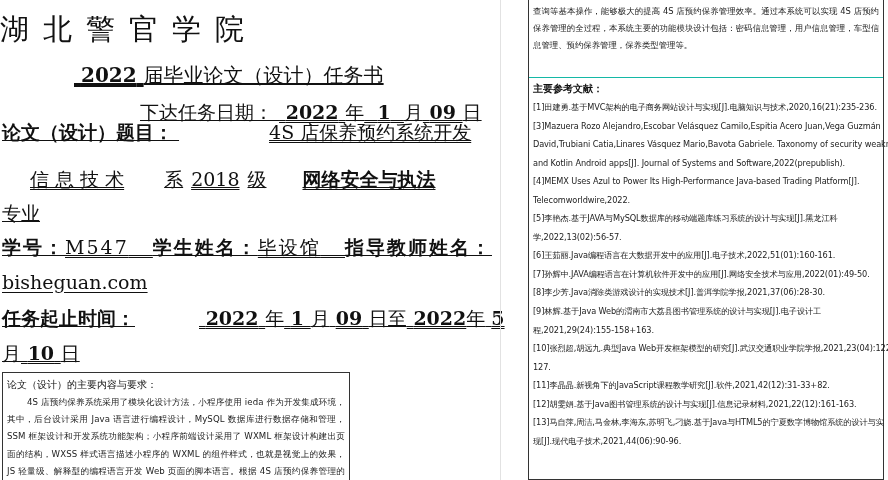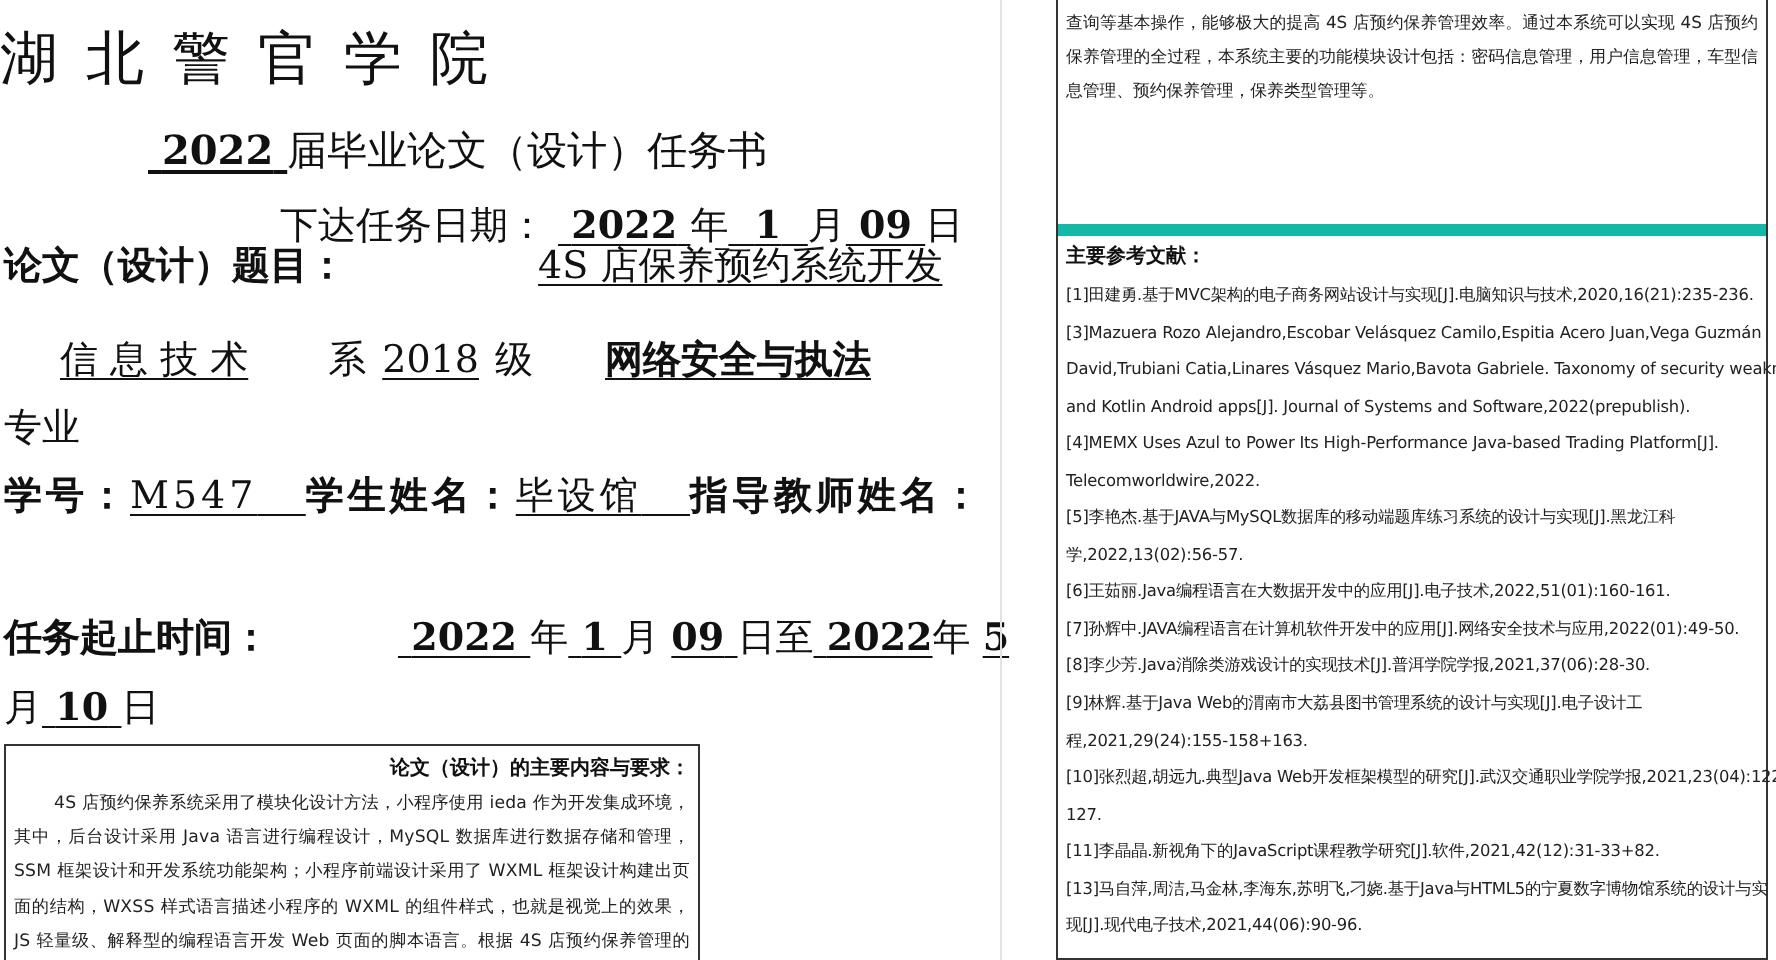--- a/index.html
+++ b/index.html
@@ -7,43 +7,43 @@
       width: 888px; height: 480px; overflow: hidden; background: #ffffff;
       position: relative; color: #111;
       font-family: "DejaVu Serif", "Liberation Serif", serif;
     }
     .page-left { position: absolute; left: 0; top: 0; width: 480px; height: 480px; }
     .divider { position: absolute; left: 500px; top: 0; width: 1px; height: 480px; background: #e2e2e2; }
     .page-right { position: absolute; left: 528px; top: 0; width: 360px; height: 480px; }
 
     .school { position: absolute; left: 0; width: 480px; top: 10px; text-align: left;
       font-size: 29px; letter-spacing: 14px; font-family: Liberation Serif, serif; }
-    .line { position: absolute; white-space: nowrap; font-size: 19px; }
+    .line { position: absolute; white-space: nowrap; font-size: 19px; text-decoration: underline; }
     .u { text-decoration: underline; text-underline-offset: 3px; }
     .b { font-weight: bold; }
     .title2 { left: 74px; top: 62px; font-size: 20px; }
     .issue { left: 140px; top: 100px; text-align: right; }
     .topic { left: 2px; top: 120px; }
     .dept { left: 2px; top: 167px; }
     .major { left: 2px; top: 201px; }
     .student { left: 2px; top: 235px; letter-spacing: 2px; }
     .site { left: 2px; top: 271px; }
     .period { left: 2px; top: 306px; }
     .period2 { left: 2px; top: 341px; }
     .sp { display: inline-block; }
 
     .box-left { position: absolute; left: 2px; top: 372px; width: 348px; height: 108px;
       border: 1px solid #333; border-bottom: none; box-sizing: border-box; padding: 3px 4px 0 4px; }
-    .box-left .hd { font-weight: bold; font-size: 10px; font-family: "DejaVu Sans", sans-serif; line-height: 18px; text-align: right; }
+    .box-left .hd { font-weight: normal; font-size: 10px; font-family: "DejaVu Sans", sans-serif; line-height: 18px; }
     .box-left .p { font-size: 8.6px; line-height: 17.2px; text-indent: 20px; text-align: justify;
       font-family: "DejaVu Sans", sans-serif; color: #222; letter-spacing: 0.1px; }
 
     .box-right { position: absolute; left: 0; top: 0; width: 356px; height: 480px;
       border: 1px solid #333; border-top: none; box-sizing: border-box; }
-    .sec1 { height: 118px; border-bottom: 6px solid #14b8a6; padding: 3px 4px 0 4px; box-sizing: border-box;
+    .sec1 { height: 78px; border-bottom: 1px solid #14b8a6; padding: 3px 4px 0 4px; box-sizing: border-box;
       font-size: 8.4px; line-height: 17px; font-family: "DejaVu Sans", sans-serif; color: #222; text-align: justify; }
     .sec2 { padding: 2px 4px 0 4px; }
     .sec2 .hd { font-weight: bold; font-size: 10px; line-height: 18px; font-family: "DejaVu Sans", sans-serif; }
     .ref { font-size: 8.2px; line-height: 18.55px; font-family: "DejaVu Sans", sans-serif; color: #222;
       white-space: nowrap; letter-spacing: -0.1px; }
   </style>
 </head>
 <body>
 
 <div class="page-left">
@@ -66,20 +66,21 @@
   <div class="line dept">
     <span class="u"><span class="sp" style="width:28px"></span><span>信 息 技 术</span><span class="sp" style="width:40px"></span></span><span>系</span><span class="u"><span class="sp" style="width:8px"></span><span>2018</span><span class="sp" style="width:8px"></span></span><span>级</span><span class="u b"><span class="sp" style="width:36px"></span><span>网络安全与执法</span></span>
   </div>
 
   <div class="line major">专业</div>
 
   <div class="line student">
     <span class="b">学号：</span><span class="u"><span>M547</span>&nbsp;&nbsp;&nbsp;</span><span class="b">学生姓名：</span><span class="u"><span>毕设馆</span>&nbsp;&nbsp;&nbsp;</span><span class="b">指导教师姓名：</span>
   </div>
 
+  <div class="line site u">bisheguan.com</div>
 
   <div class="line period">
     <span class="b">任务起止时间：</span><span class="sp" style="width:64px"></span><span class="u b">&nbsp;<span>2022</span>&nbsp;</span><span>年</span><span class="u b">&nbsp;<span>1</span>&nbsp;</span><span>月</span>&nbsp;<span class="u b"><span>09</span>&nbsp;</span><span>日至</span><span class="u b">&nbsp;<span>2022</span></span><span>年</span>&nbsp;<span class="u b">5</span>
   </div>
 
   <div class="line period2">
     <span>月</span><span class="u b">&nbsp;<span>10</span>&nbsp;</span><span>日</span>
   </div>
 
   <div class="box-left">
@@ -104,18 +105,19 @@
       <div class="ref">[5]李艳杰.基于JAVA与MySQL数据库的移动端题库练习系统的设计与实现[J].黑龙江科</div>
       <div class="ref">学,2022,13(02):56-57.</div>
       <div class="ref">[6]王茹丽.Java编程语言在大数据开发中的应用[J].电子技术,2022,51(01):160-161.</div>
       <div class="ref">[7]孙辉中.JAVA编程语言在计算机软件开发中的应用[J].网络安全技术与应用,2022(01):49-50.</div>
       <div class="ref">[8]李少芳.Java消除类游戏设计的实现技术[J].普洱学院学报,2021,37(06):28-30.</div>
       <div class="ref">[9]林辉.基于Java Web的渭南市大荔县图书管理系统的设计与实现[J].电子设计工</div>
       <div class="ref">程,2021,29(24):155-158+163.</div>
       <div class="ref">[10]张烈超,胡远九.典型Java Web开发框架模型的研究[J].武汉交通职业学院学报,2021,23(04):122-</div>
       <div class="ref">127.</div>
       <div class="ref">[11]李晶晶.新视角下的JavaScript课程教学研究[J].软件,2021,42(12):31-33+82.</div>
+      <div class="ref">[12]胡雯娟.基于Java图书管理系统的设计与实现[J].信息记录材料,2021,22(12):161-163.</div>
       <div class="ref">[13]马自萍,周洁,马金林,李海东,苏明飞,刁娆.基于Java与HTML5的宁夏数字博物馆系统的设计与实</div>
       <div class="ref">现[J].现代电子技术,2021,44(06):90-96.</div>
 
     </div>
   </div>
 </div>
 
 </body></html>

